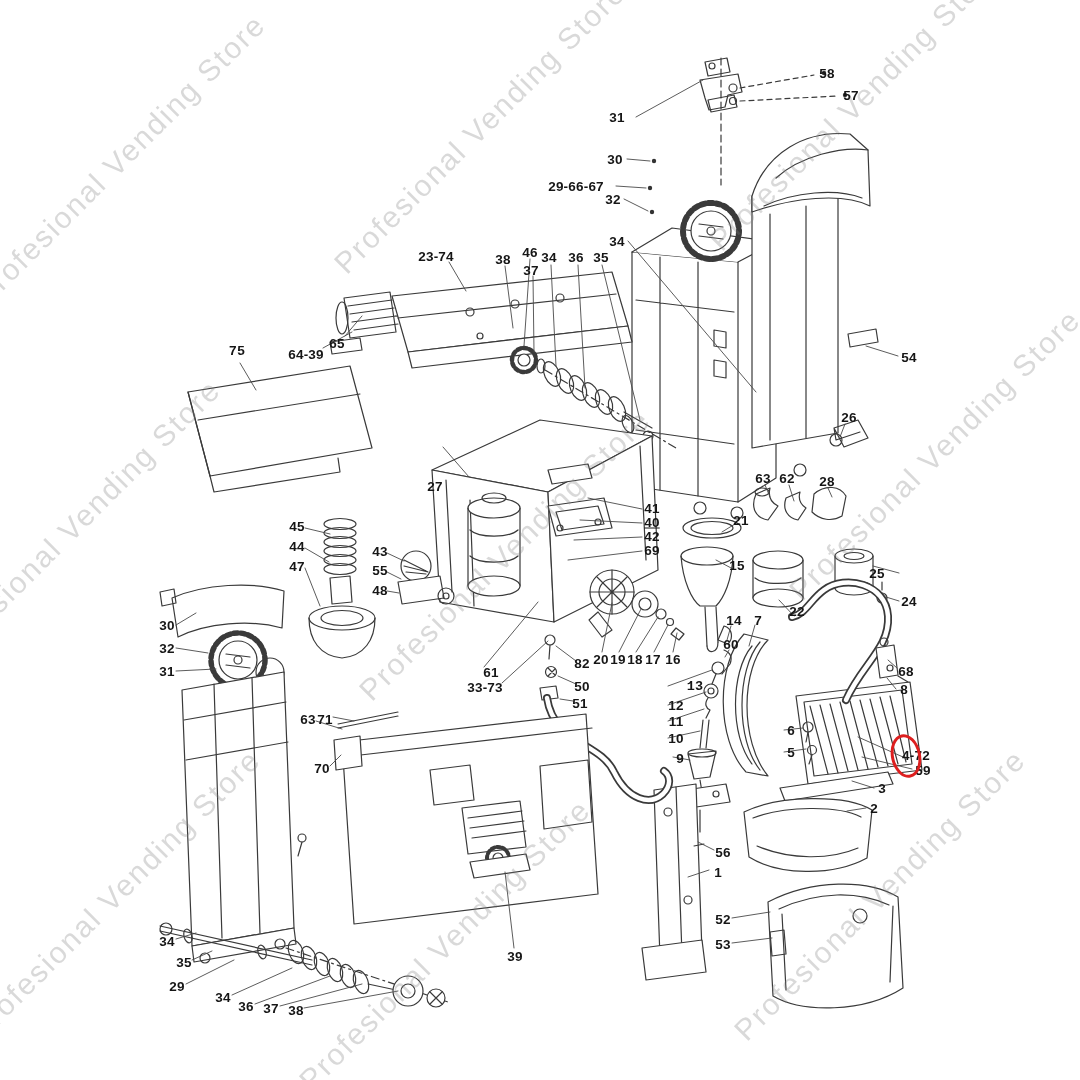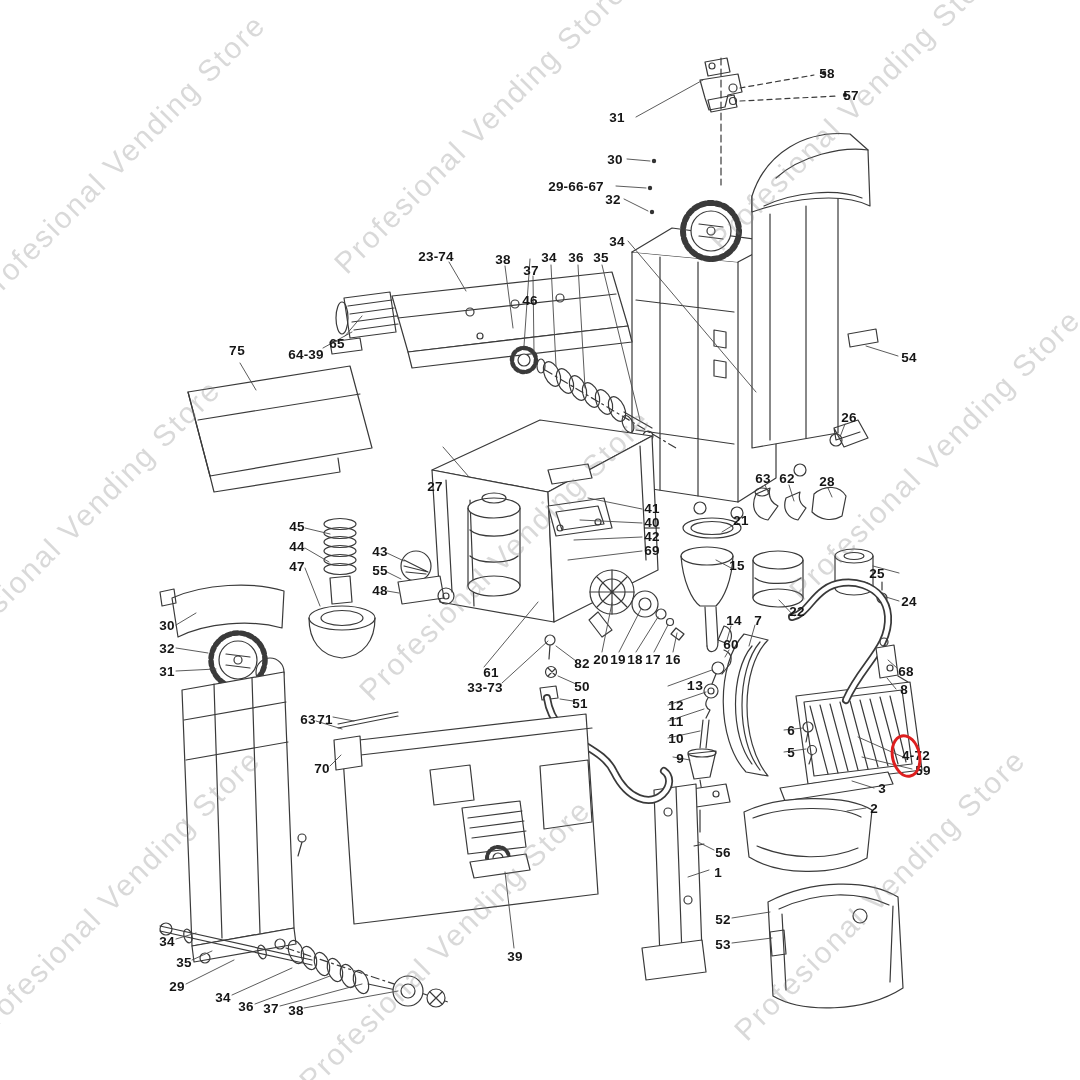--- a/index.html
+++ b/index.html
@@ -275,21 +275,21 @@
   <div class="layer labels-layer">
       <span class="part-label" style="left: 827px; top: 73px;">58</span>
       <span class="part-label" style="left: 851px; top: 95px;">57</span>
       <span class="part-label" style="left: 617px; top: 117px;">31</span>
       <span class="part-label" style="left: 615px; top: 159px;">30</span>
       <span class="part-label" style="left: 576px; top: 186px;">29-66-67</span>
       <span class="part-label" style="left: 613px; top: 199px;">32</span>
       <span class="part-label" style="left: 617px; top: 241px;">34</span>
       <span class="part-label" style="left: 436px; top: 256px;">23-74</span>
       <span class="part-label" style="left: 503px; top: 259px;">38</span>
-      <span class="part-label" style="left: 530px; top: 252px; margin-top: 48px;">46</span>
+      <span class="part-label" style="left: 530px; top: 252px;">46</span>
       <span class="part-label" style="left: 531px; top: 270px;">37</span>
       <span class="part-label" style="left: 549px; top: 257px;">34</span>
       <span class="part-label" style="left: 576px; top: 257px;">36</span>
       <span class="part-label" style="left: 601px; top: 257px;">35</span>
       <span class="part-label" style="left: 337px; top: 343px;">65</span>
       <span class="part-label" style="left: 306px; top: 354px;">64-39</span>
       <span class="part-label" style="left: 237px; top: 351px; font-family: Liberation Mono, monospace;">75</span>
       <span class="part-label" style="left: 909px; top: 357px;">54</span>
       <span class="part-label" style="left: 849px; top: 417px;">26</span>
       <span class="part-label" style="left: 435px; top: 441px; margin-top: 45px;">27</span>

